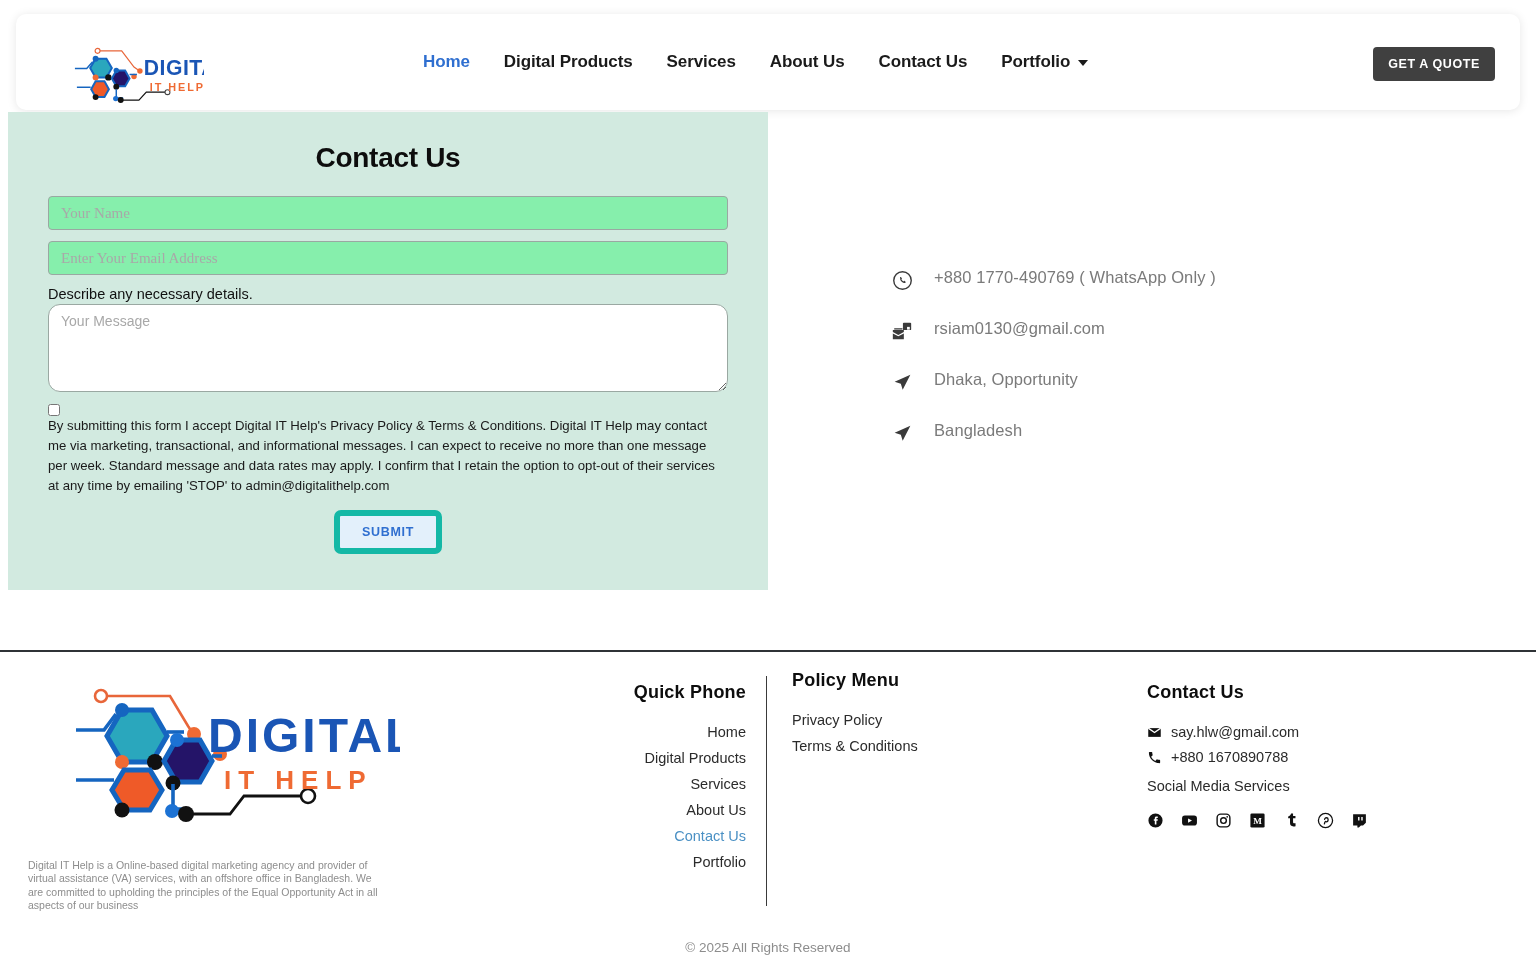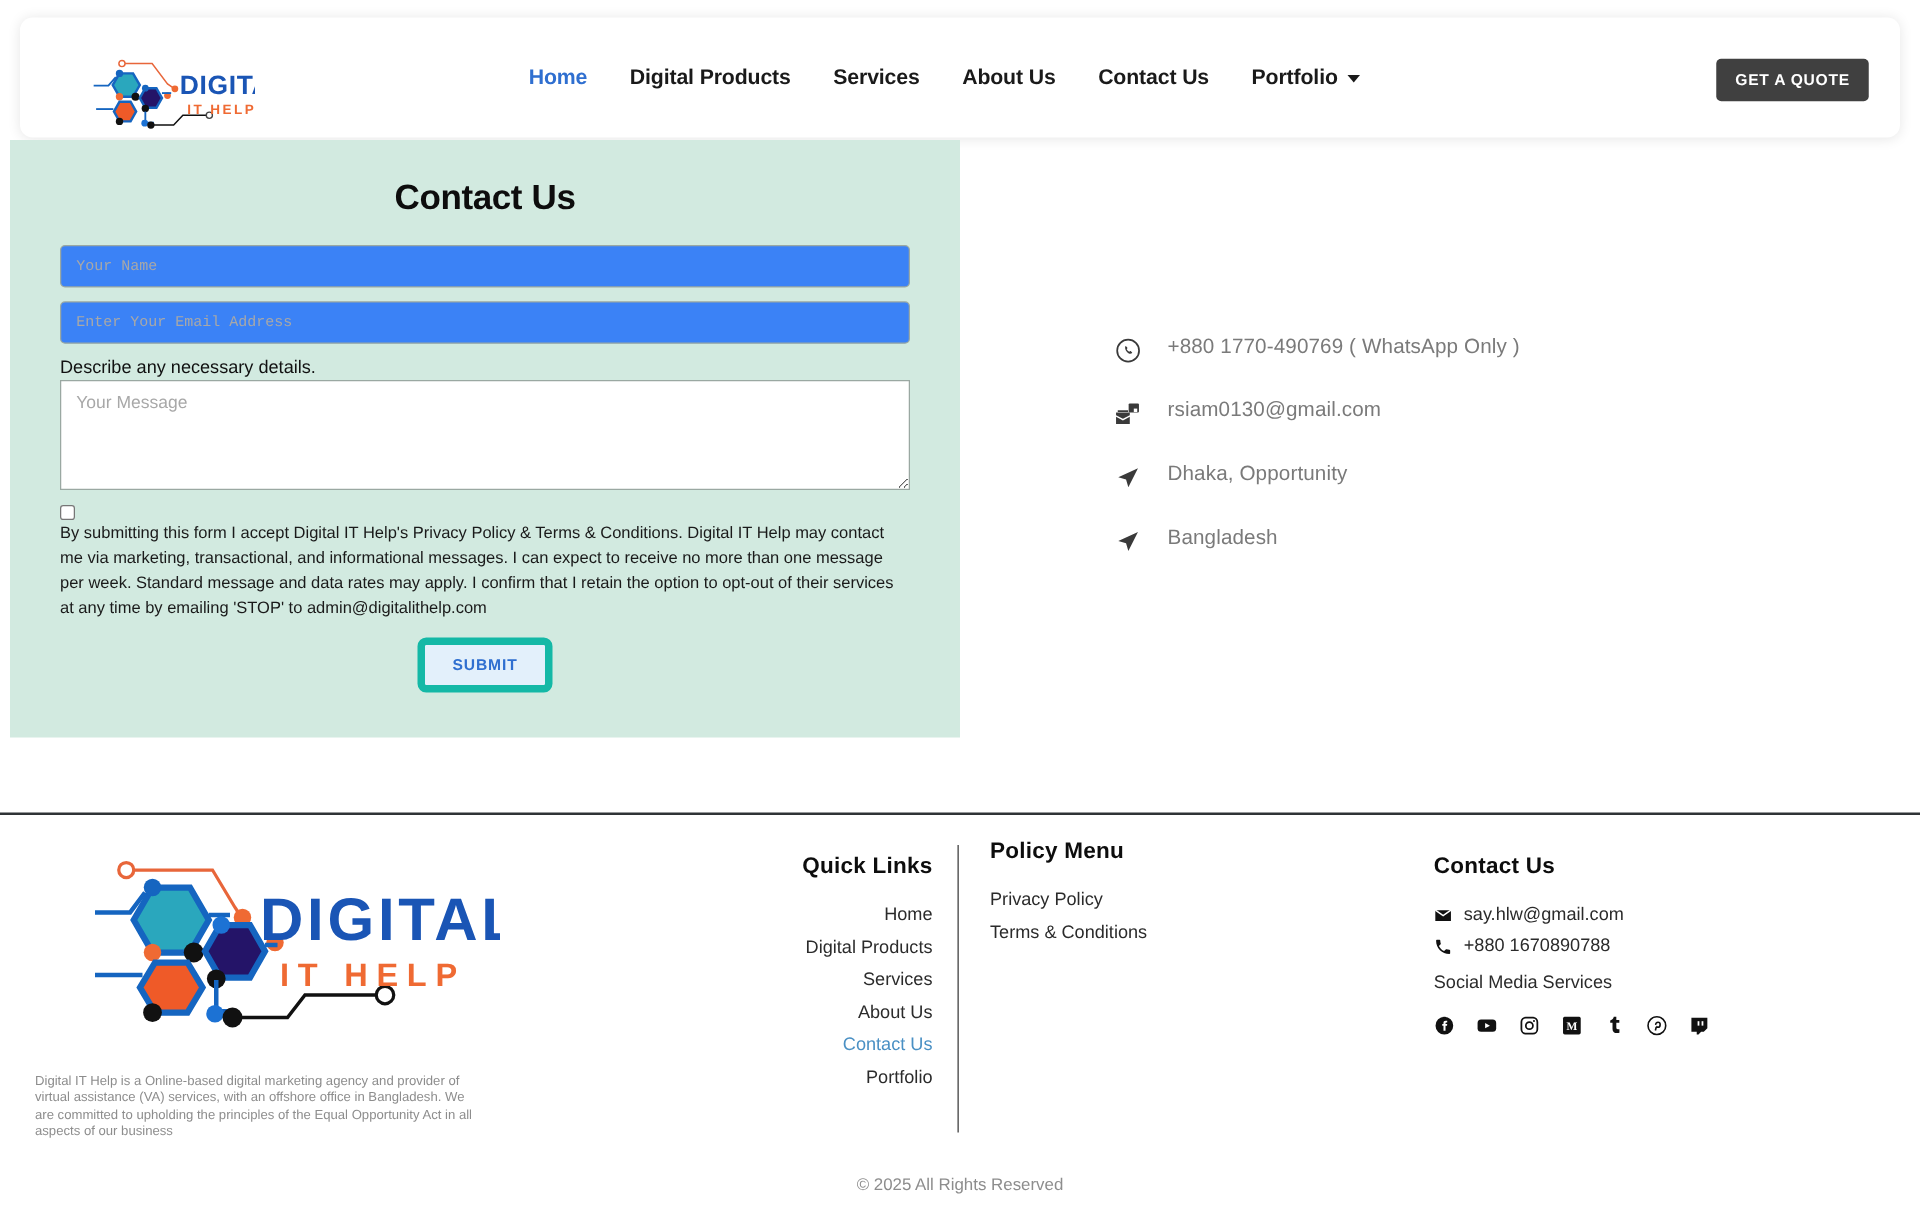--- a/index.html
+++ b/index.html
@@ -100,40 +100,40 @@
   }
   .field-list { margin-top: 22px; padding: 0 40px; }
   .txt-input {
     display: block;
     width: 680px;
     height: 34px;
     margin-bottom: 11px;
     padding: 6px 12px;
     border: 1px solid #9aa8a2;
     border-radius: 4px;
-    background: #3b82f6;
-    font-size: 12px;
+    background: #86efac;
+    font-size: 15px;
     color: #333;
-    font-family: Liberation Mono, monospace;
+    font-family: Liberation Serif, serif;
     outline: none;
   }
   .txt-input::placeholder { color: #a8a8a8; }
   .field-label {
     font-size: 14.5px;
     color: #111;
     margin: 1px 0 2px 0;
     display: block;
   }
   .msg-area {
     display: block;
     width: 680px;
     height: 88px;
     padding: 8px 12px;
     border: 1px solid #9aa8a2;
-    border-radius: 0;
+    border-radius: 12px;
     background: #ffffff;
     font-size: 14px;
     color: #333;
     font-family: "Liberation Sans", sans-serif;
     resize: vertical;
     outline: none;
   }
   .msg-area::placeholder { color: #a8a8a8; }
 
   .consent-row {
@@ -423,21 +423,21 @@
       <text x="148" y="68" font-family="Liberation Sans, sans-serif" font-size="48" font-weight="bold" fill="#1a55b5" letter-spacing="3">DIGITAL</text>
       <text x="164" y="105" font-family="Liberation Sans, sans-serif" font-size="26" font-weight="bold" fill="#ef6a33" letter-spacing="7">IT HELP</text>
     </svg>
   </div>
 
   <p class="f-desc">Digital IT Help is a Online-based digital marketing agency and provider of virtual assistance (VA) services, with an offshore office in Bangladesh. We are committed to upholding the principles of the Equal Opportunity Act in all aspects of our business</p>
 
   <div class="v-divider"></div>
 
   <div class="col-quick">
-    <div class="col-head">Quick Links</div>
+    <div class="col-head">Quick Phone</div>
     <a class="f-link">Home</a>
     <a class="f-link">Digital Products</a>
     <a class="f-link">Services</a>
     <a class="f-link">About Us</a>
     <a class="f-link active">Contact Us</a>
     <a class="f-link">Portfolio</a>
   </div>
 
   <div class="col-policy">
     <div class="col-head">Policy Menu</div>

